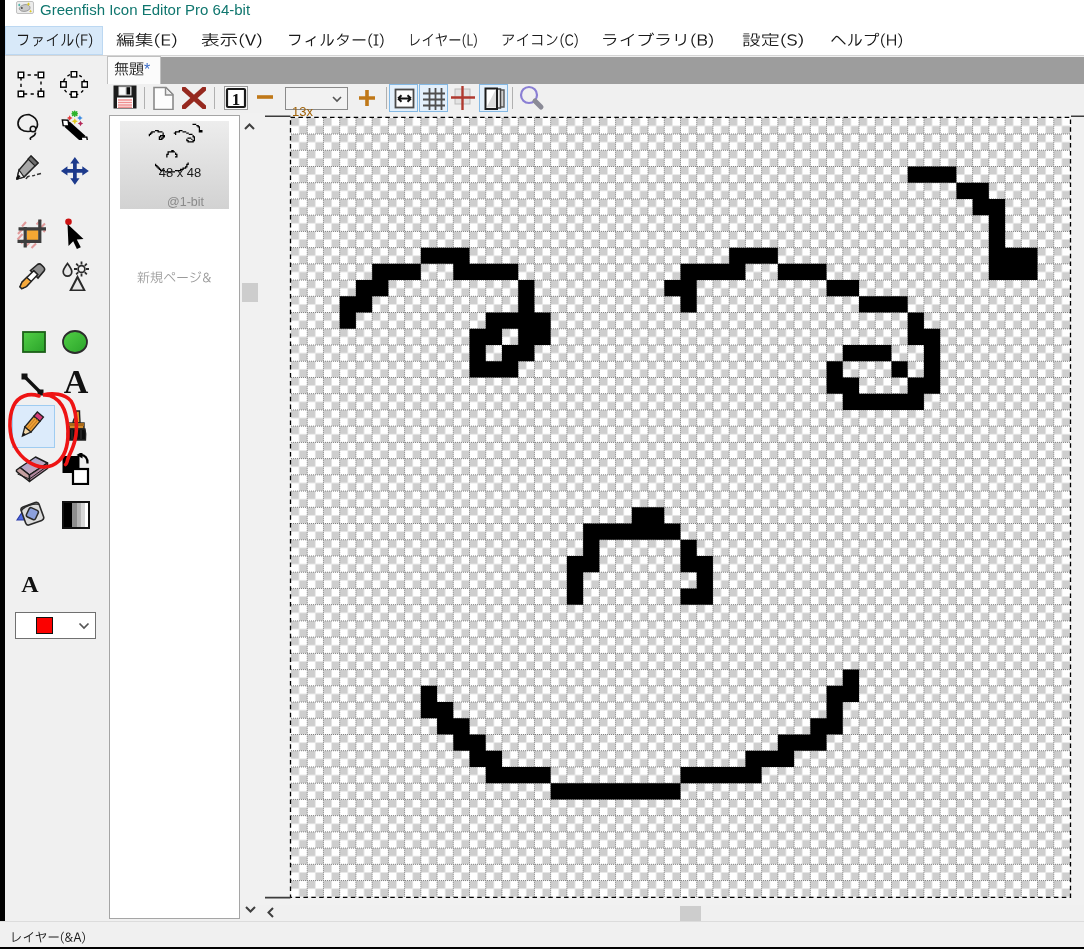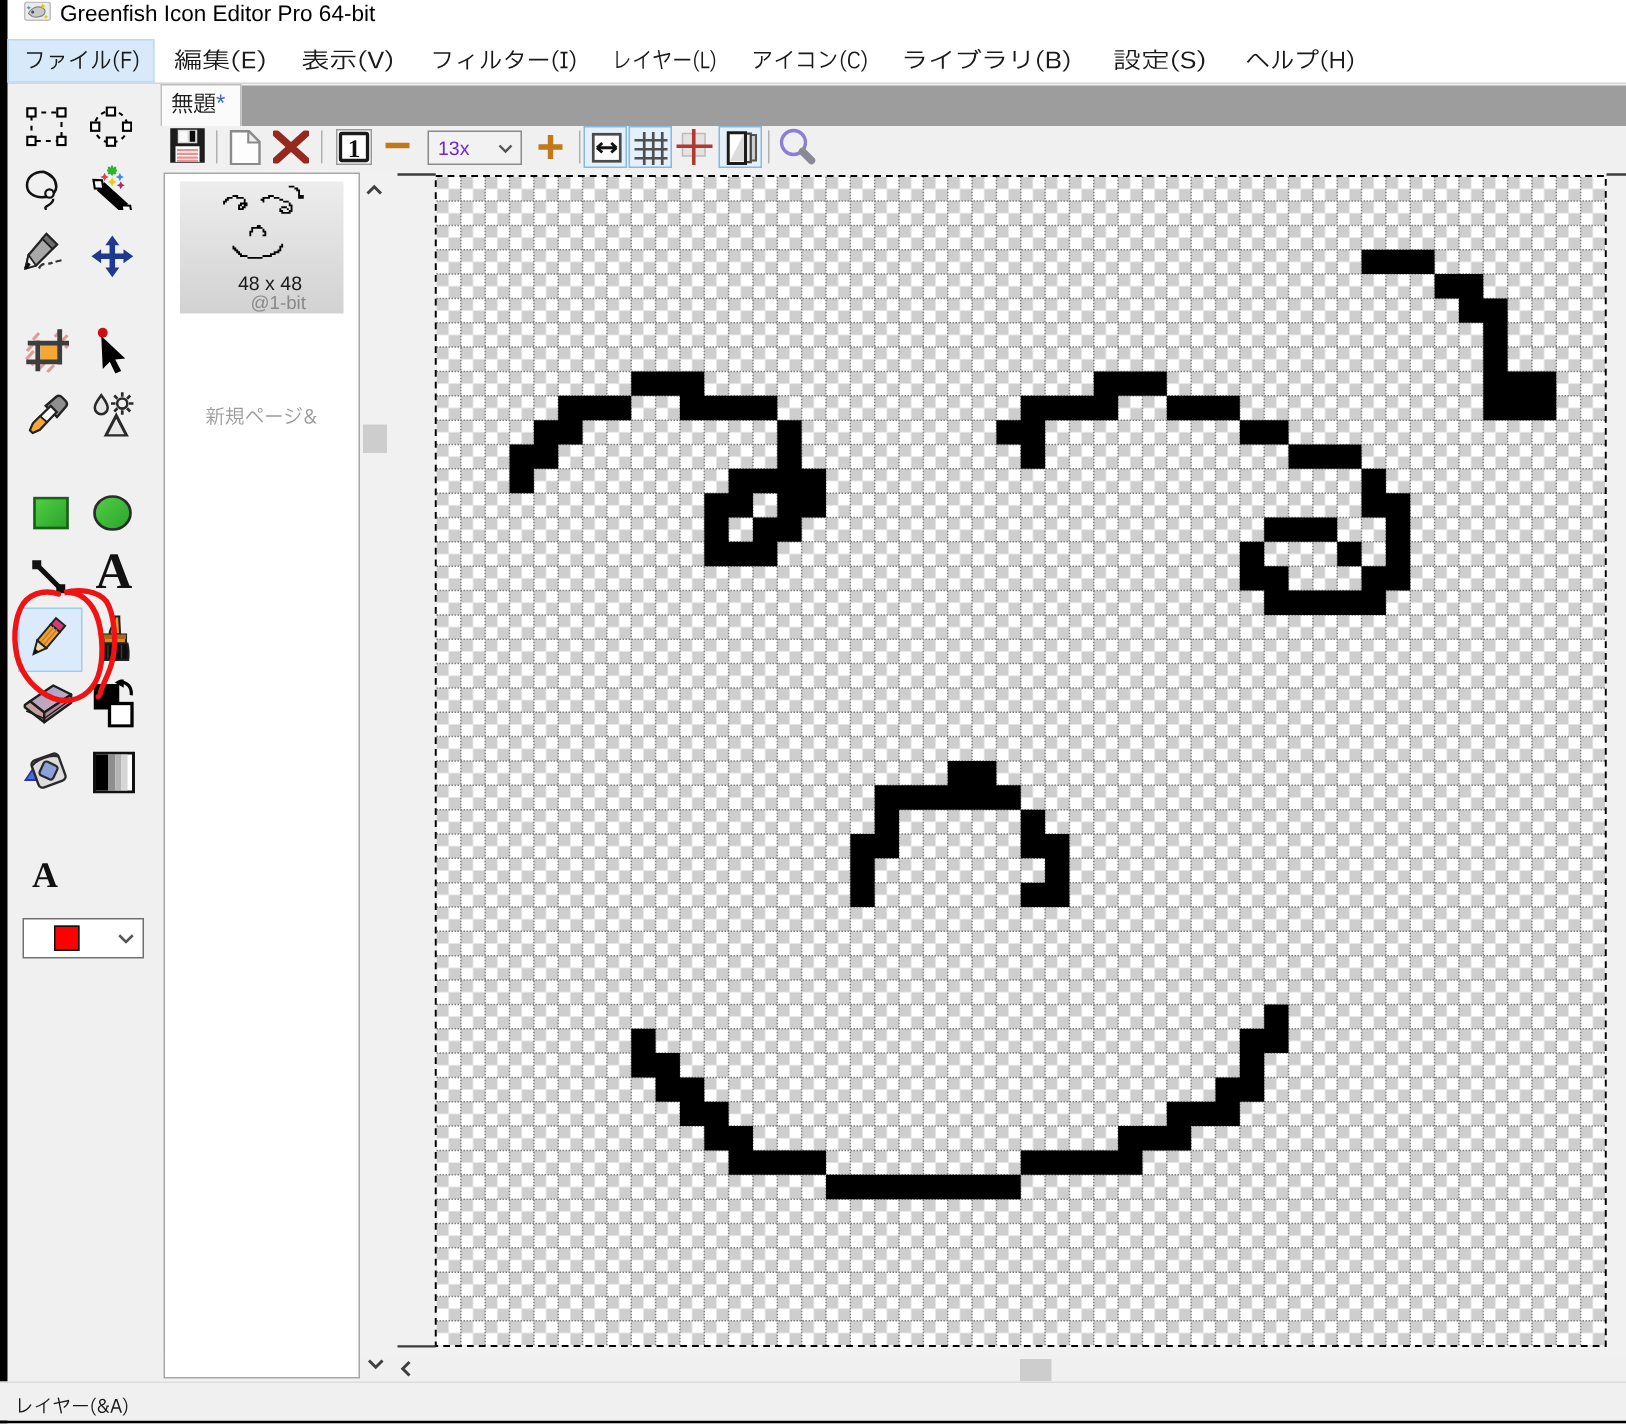--- a/index.html
+++ b/index.html
@@ -11,21 +11,21 @@
 <div class="abs" style="left:0;top:0;width:5px;height:949px;background:#010101"></div>
 <div class="abs" style="left:0;top:947px;width:1084px;height:2px;background:#010101"></div>
 <svg style="position:absolute;left:16px;top:1px" width="18" height="13" viewBox="0 0 18 13">
 <rect x="0.5" y="0.5" width="17" height="12" rx="1.5" fill="#ececec" stroke="#c0c0c0"></rect>
 <path d="M3 8 C4.5 4.5 8 3 11.5 3.8 C13.5 4.5 14.5 6 13.8 7.8 C12.8 10 8.5 11 5.5 10 Z" fill="#c9c9c9" stroke="#868686" stroke-width="0.8"></path>
 <circle cx="5.8" cy="7" r="1" fill="#4a4a4a"></circle>
 <path d="M12.5 1.2l.6 1.3 1.3.6-1.3.6-.6 1.3-.6-1.3-1.3-.6 1.3-.6z" fill="#ddc91e"></path>
 <path d="M3.2 2.6l.5 1 1 .5-1 .5-.5 1-.5-1-1-.5 1-.5z" fill="#2aa89c"></path>
 <path d="M14.6 8.6l.5 1.1 1.1.5-1.1.5-.5 1.1-.5-1.1-1.1-.5 1.1-.5z" fill="#ddc91e"></path>
 </svg>
-<div class="abs" style="left:40px;top:0.5px;font-size:15px;color:#000000">Greenfish Icon Editor Pro 64-bit</div>
+<div class="abs" style="left:40px;top:0.5px;font-size:15px;color:#0f766e">Greenfish Icon Editor Pro 64-bit</div>
 <div class="abs" style="left:5px;top:26px;width:98px;height:29px;background:#d8e9f9;border:1px solid #bcd8f2;box-sizing:border-box"></div>
 <svg style="position:absolute;left:15.5px;top:29.0px;" width="80" height="22">
     <path transform="translate(0,16.5) scale(0.9767,1)" d="M2.0 -10.7H12.5Q12.4 -7.7 11.6 -5.6Q10.8 -3.4 9.1 -2.0Q7.4 -0.6 4.7 0.1L4.2 -0.9Q6.6 -1.6 8.1 -2.7Q9.6 -3.9 10.4 -5.6Q11.1 -7.3 11.3 -9.6H2.0Z M23.0 -4.2Q24.2 -4.8 25.0 -5.5Q25.8 -6.3 26.2 -7.3H17.7V-8.3H27.3V-7.4Q26.9 -6.1 25.9 -5.1Q25.0 -4.0 23.6 -3.3ZM18.3 0.0Q19.5 -0.5 20.2 -1.0Q20.9 -1.6 21.3 -2.3Q21.6 -3.0 21.6 -4.1V-6.1H22.6V-4.1Q22.6 -2.2 21.7 -1.1Q20.8 0.1 18.8 0.9Z M43.0 -10.9Q41.2 -9.0 38.8 -7.4V0.4H37.7V-6.8Q35.0 -5.2 31.9 -4.1L31.5 -5.1Q34.5 -6.1 37.4 -7.8Q40.2 -9.5 42.3 -11.7Z M59.0 -5.9Q58.3 -3.7 57.0 -2.1Q55.7 -0.5 54.0 0.2H53.0V-11.6H54.1V-1.0Q56.8 -2.5 58.1 -6.4ZM49.3 -11.5H50.4V-7.0Q50.4 -4.3 49.5 -2.6Q48.7 -0.9 47.0 0.4L46.3 -0.5Q47.9 -1.6 48.6 -3.1Q49.3 -4.6 49.3 -7.0Z M64.2 -12.0H65.3Q64.5 -11.3 63.8 -10.2Q63.2 -9.1 62.8 -7.9Q62.4 -6.7 62.4 -5.6V-4.2Q62.4 -3.1 62.8 -1.9Q63.2 -0.7 63.8 0.4Q64.5 1.4 65.3 2.2H64.2Q63.4 1.5 62.7 0.4Q62.1 -0.7 61.7 -2.0Q61.3 -3.4 61.3 -4.9Q61.3 -6.4 61.7 -7.8Q62.1 -9.2 62.7 -10.2Q63.4 -11.3 64.2 -12.0Z M68.0 -5.0V0.0H66.8V-11.0H73.3V-9.9H68.0V-6.1H72.8V-5.0Z M75.2 2.2H74.1Q74.9 1.4 75.5 0.4Q76.2 -0.7 76.6 -1.9Q76.9 -3.1 76.9 -4.2V-5.6Q76.9 -6.7 76.6 -7.9Q76.2 -9.1 75.5 -10.2Q74.9 -11.3 74.1 -12.0H75.2Q76.0 -11.3 76.6 -10.2Q77.3 -9.2 77.7 -7.8Q78.0 -6.4 78.0 -4.9Q78.0 -3.4 77.7 -2.0Q77.3 -0.7 76.6 0.4Q76.0 1.5 75.2 2.2Z" fill="#1a1a1a"></path>
   </svg>
 <svg style="position:absolute;left:116px;top:29.0px;" width="65" height="22">
     <path transform="translate(0,16.5) scale(1.2469,1)" d="M3.8 -5.1V1.1H2.9V-5.1Q1.4 -4.9 0.5 -4.9L0.4 -5.7Q1.3 -5.8 1.7 -5.8Q2.3 -6.6 2.9 -7.5Q1.8 -8.7 0.6 -9.8L1.1 -10.5L1.8 -9.9Q2.6 -11.2 3.1 -12.6L3.9 -12.2Q3.2 -10.6 2.4 -9.3Q2.8 -8.8 3.3 -8.2Q4.1 -9.6 4.7 -10.9L5.5 -10.5Q4.0 -7.7 2.7 -5.9Q3.9 -6.0 4.9 -6.1Q4.6 -6.9 4.3 -7.5L5.1 -7.8Q5.7 -6.4 6.1 -4.8L5.4 -4.5Q5.3 -4.6 5.3 -4.9Q5.2 -5.1 5.1 -5.3ZM5.7 -11.2V-12.0H14.3V-11.2ZM13.8 -6.8H7.3Q7.2 -4.7 6.9 -2.7Q6.6 -0.8 5.9 0.6L5.2 -0.1Q5.9 -1.5 6.2 -3.2Q6.4 -4.9 6.4 -7.3V-10.0H13.8ZM13.0 -7.6V-9.2H7.3V-7.6ZM7.4 1.1V-5.5H14.1V0.0Q14.1 0.5 13.9 0.7Q13.7 0.9 13.2 0.9H12.4L12.3 0.1H13.3V-2.2H12.0V0.8H11.3V-2.2H10.1V0.8H9.3V-2.2H8.1V1.1ZM9.3 -2.9V-4.8H8.1V-2.9ZM10.1 -4.8V-2.9H11.3V-4.8ZM12.0 -2.9H13.3V-4.8H12.0ZM5.1 -4.0Q5.4 -2.5 5.5 -1.4L4.8 -1.1Q4.6 -2.7 4.4 -3.8ZM0.5 -0.1Q1.2 -1.8 1.4 -4.0L2.2 -3.9Q1.9 -1.3 1.2 0.3Z M23.4 -2.8Q24.0 -2.0 25.4 -1.4Q26.9 -0.8 29.4 -0.1L29.1 0.7Q27.1 0.1 25.9 -0.3Q24.7 -0.8 24.0 -1.3Q23.2 -1.8 22.9 -2.5H22.8V1.2H21.9V-2.5H21.8Q21.5 -1.8 20.8 -1.3Q20.2 -0.7 19.0 -0.3Q17.9 0.2 15.9 0.7L15.6 -0.1Q18.1 -0.8 19.4 -1.4Q20.8 -2.0 21.4 -2.8H15.9V-3.6H21.9V-4.8H17.4V-8.9Q16.8 -8.2 16.1 -7.7L15.6 -8.4Q16.8 -9.4 17.6 -10.4Q18.4 -11.4 18.8 -12.7L19.7 -12.4Q19.5 -11.8 19.1 -11.2H22.8Q23.1 -11.7 23.5 -12.6L24.4 -12.4Q24.0 -11.6 23.8 -11.2H28.6V-10.4H23.6V-9.3H28.2V-8.6H23.6V-7.4H28.2V-6.7H23.6V-5.5H28.7V-4.8H22.8V-3.6H29.1V-2.8ZM18.7 -10.4Q18.5 -10.2 18.3 -10.0V-9.3H22.7V-10.4ZM18.3 -7.4H22.7V-8.6H18.3ZM22.7 -6.7H18.3V-5.5H22.7Z M34.2 -12.0H35.3Q34.5 -11.3 33.8 -10.2Q33.2 -9.1 32.8 -7.9Q32.4 -6.7 32.4 -5.6V-4.2Q32.4 -3.1 32.8 -1.9Q33.2 -0.7 33.8 0.4Q34.5 1.4 35.3 2.2H34.2Q33.4 1.5 32.7 0.4Q32.1 -0.7 31.7 -2.0Q31.3 -3.4 31.3 -4.9Q31.3 -6.4 31.7 -7.8Q32.1 -9.2 32.7 -10.2Q33.4 -11.3 34.2 -12.0Z M43.4 -1.1V0.0H36.8V-11.0H43.4V-9.9H38.0V-6.1H43.1V-5.0H38.0V-1.1Z M45.6 2.2H44.4Q45.3 1.4 45.9 0.4Q46.6 -0.7 46.9 -1.9Q47.3 -3.1 47.3 -4.2V-5.6Q47.3 -6.7 46.9 -7.9Q46.6 -9.1 45.9 -10.2Q45.3 -11.3 44.4 -12.0H45.6Q46.4 -11.3 47.0 -10.2Q47.7 -9.2 48.0 -7.8Q48.4 -6.4 48.4 -4.9Q48.4 -3.4 48.0 -2.0Q47.7 -0.7 47.0 0.4Q46.4 1.5 45.6 2.2Z" fill="#1a1a1a"></path>
   </svg>
 <svg style="position:absolute;left:201px;top:29.0px;" width="65" height="22">
     <path transform="translate(0,16.5) scale(1.2364,1)" d="M14.4 0.1 13.9 1.0Q11.4 -0.0 9.8 -1.7Q8.2 -3.3 7.5 -5.5Q6.6 -4.3 5.3 -3.4V-0.4Q7.5 -0.8 9.2 -1.3L9.3 -0.4Q6.5 0.4 2.5 1.0L2.3 0.0Q3.3 -0.1 4.3 -0.3V-2.9Q2.9 -2.0 1.0 -1.4L0.6 -2.3Q4.5 -3.5 6.4 -5.5H0.8V-6.4H6.9V-7.9H1.9V-8.8H6.9V-10.3H1.3V-11.1H6.9V-12.5H7.9V-11.1H13.7V-10.3H7.9V-8.8H13.1V-7.9H7.9V-6.4H14.2V-5.5H8.4Q9.0 -3.9 10.0 -2.8Q11.7 -3.7 12.9 -4.8L13.6 -4.2Q12.2 -3.0 10.6 -2.1Q12.1 -0.8 14.4 0.1Z M17.3 -11.7H27.7V-10.8H17.3ZM15.9 -8.4H29.1V-7.4H23.1V-0.4Q23.1 0.2 22.9 0.4Q22.6 0.7 21.9 0.7H19.4L19.1 -0.2H22.1V-7.4H15.9ZM25.9 -6.0Q26.8 -4.9 27.5 -3.7Q28.2 -2.5 28.9 -0.9L28.0 -0.5Q27.3 -2.0 26.6 -3.3Q25.9 -4.5 25.1 -5.5ZM19.6 -5.8Q19.2 -4.3 18.5 -3.0Q17.8 -1.6 16.7 -0.4L15.8 -1.0Q16.9 -2.2 17.5 -3.4Q18.2 -4.5 18.6 -6.0Z M34.2 -12.0H35.3Q34.5 -11.3 33.8 -10.2Q33.2 -9.1 32.8 -7.9Q32.4 -6.7 32.4 -5.6V-4.2Q32.4 -3.1 32.8 -1.9Q33.2 -0.7 33.8 0.4Q34.5 1.4 35.3 2.2H34.2Q33.4 1.5 32.7 0.4Q32.1 -0.7 31.7 -2.0Q31.3 -3.4 31.3 -4.9Q31.3 -6.4 31.7 -7.8Q32.1 -9.2 32.7 -10.2Q33.4 -11.3 34.2 -12.0Z M40.8 0.0H39.3L35.6 -11.0H37.0L38.9 -5.2L40.0 -1.3H40.1L41.3 -5.2L43.2 -11.0H44.5Z M46.0 2.2H44.9Q45.7 1.4 46.3 0.4Q47.0 -0.7 47.3 -1.9Q47.7 -3.1 47.7 -4.2V-5.6Q47.7 -6.7 47.3 -7.9Q47.0 -9.1 46.3 -10.2Q45.7 -11.3 44.9 -12.0H46.0Q46.8 -11.3 47.4 -10.2Q48.1 -9.2 48.5 -7.8Q48.8 -6.4 48.8 -4.9Q48.8 -3.4 48.5 -2.0Q48.1 -0.7 47.4 0.4Q46.8 1.5 46.0 2.2Z" fill="#1a1a1a"></path>
   </svg>
@@ -76,21 +76,21 @@
 </svg>
 <svg style="position:absolute;left:224px;top:86px" width="24" height="24" viewBox="0 0 24 24">
 <rect x="0.5" y="0.5" width="23" height="23" fill="#fafafa" stroke="#9a9a9a"></rect>
 <rect x="3" y="3" width="18" height="18" fill="#fff" stroke="#1a1a1a" stroke-width="2.2" rx="1"></rect>
 <text x="12" y="18.5" font-family="Liberation Serif" font-size="17" font-weight="bold" text-anchor="middle" fill="#111">1</text>
 </svg>
 <svg style="position:absolute;left:255px;top:89px" width="20" height="18" viewBox="0 0 20 18">
     <path d="M2 8h16" stroke="#c07818" stroke-width="3.6"></path>
   </svg>
 <div style="position:absolute;left:285px;top:87px;width:63px;height:23px;background:#f2f2f2;border:1px solid #8a8a8a;box-sizing:border-box">
-<span style="position:absolute;left:6px;top:3px;font-size:13px;color:#6d28d9">13x</span>
+<span style="position:absolute;left:6px;top:16px;font-size:13px;color:#a16207">13x</span>
 <svg style="position:absolute;right:5px;top:8px" width="10" height="7" viewBox="0 0 10 7">
       <path d="M1 1l4 4 4-4" stroke="#555" stroke-width="1.6" fill="none"></path>
     </svg>
   </div>
 <svg style="position:absolute;left:357px;top:89px" width="20" height="18" viewBox="0 0 20 18">
     <path d="M2 9h16M10 1v16" stroke="#c07818" stroke-width="3.6"></path>
   </svg>
 <div style="position:absolute;left:389px;top:84px;width:29px;height:28px;box-sizing:border-box;background:#e4f0fb;border:1px solid #84b9e4;"><svg width="27" height="26" viewBox="0 0 27 26" style="margin:1px 0 0 1px">
 <rect x="4.5" y="3.5" width="18" height="18" fill="#fdfdfd" stroke="#4a4a4a" stroke-width="1.8"></rect>
 <path d="M7 12.5h13M7 12.5l3.5-3.2M7 12.5l3.5 3.2M20 12.5l-3.5-3.2M20 12.5l-3.5 3.2" stroke="#111" stroke-width="1.9" fill="none"></path>
@@ -110,21 +110,21 @@
 </svg></div>
 <svg style="position:absolute;left:518px;top:85px" width="28" height="27" viewBox="0 0 28 27">
 <circle cx="11" cy="10" r="8" fill="none" stroke="#8a7fd4" stroke-width="2.2"></circle>
 <path d="M17 16l6 6" stroke="#8a8a96" stroke-width="5" stroke-linecap="round"></path>
 </svg>
 <div class="abs" style="left:109px;top:115px;width:131px;height:804px;background:#fff;border:1px solid #a5a5a5;box-sizing:border-box"></div>
 <div class="abs" style="left:120px;top:121px;width:109px;height:88px;background:linear-gradient(180deg,#ededed,#dedede 55%,#d2d2d2)"></div>
 <svg style="position:absolute;left:145px;top:120px" width="60" height="60">
     <path d="M10.00 10.00h1.25v1.25h-1.25zM11.25 10.00h1.25v1.25h-1.25zM12.50 10.00h1.25v1.25h-1.25zM6.25 11.25h1.25v1.25h-1.25zM7.50 11.25h1.25v1.25h-1.25zM8.75 11.25h1.25v1.25h-1.25zM12.50 11.25h1.25v1.25h-1.25zM13.75 11.25h1.25v1.25h-1.25zM15.00 11.25h1.25v1.25h-1.25zM16.25 11.25h1.25v1.25h-1.25zM5.00 12.50h1.25v1.25h-1.25zM6.25 12.50h1.25v1.25h-1.25zM17.50 12.50h1.25v1.25h-1.25zM3.75 13.75h1.25v1.25h-1.25zM5.00 13.75h1.25v1.25h-1.25zM17.50 13.75h1.25v1.25h-1.25zM3.75 15.00h1.25v1.25h-1.25zM15.00 15.00h1.25v1.25h-1.25zM16.25 15.00h1.25v1.25h-1.25zM17.50 15.00h1.25v1.25h-1.25zM18.75 15.00h1.25v1.25h-1.25zM13.75 16.25h1.25v1.25h-1.25zM15.00 16.25h1.25v1.25h-1.25zM17.50 16.25h1.25v1.25h-1.25zM18.75 16.25h1.25v1.25h-1.25zM13.75 17.50h1.25v1.25h-1.25zM16.25 17.50h1.25v1.25h-1.25zM17.50 17.50h1.25v1.25h-1.25zM13.75 18.75h1.25v1.25h-1.25zM15.00 18.75h1.25v1.25h-1.25zM16.25 18.75h1.25v1.25h-1.25zM33.75 10.00h1.25v1.25h-1.25zM35.00 10.00h1.25v1.25h-1.25zM36.25 10.00h1.25v1.25h-1.25zM30.00 11.25h1.25v1.25h-1.25zM31.25 11.25h1.25v1.25h-1.25zM32.50 11.25h1.25v1.25h-1.25zM33.75 11.25h1.25v1.25h-1.25zM37.50 11.25h1.25v1.25h-1.25zM38.75 11.25h1.25v1.25h-1.25zM40.00 11.25h1.25v1.25h-1.25zM28.75 12.50h1.25v1.25h-1.25zM30.00 12.50h1.25v1.25h-1.25zM41.25 12.50h1.25v1.25h-1.25zM42.50 12.50h1.25v1.25h-1.25zM30.00 13.75h1.25v1.25h-1.25zM43.75 13.75h1.25v1.25h-1.25zM45.00 13.75h1.25v1.25h-1.25zM46.25 13.75h1.25v1.25h-1.25zM47.50 15.00h1.25v1.25h-1.25zM47.50 16.25h1.25v1.25h-1.25zM48.75 16.25h1.25v1.25h-1.25zM42.50 17.50h1.25v1.25h-1.25zM43.75 17.50h1.25v1.25h-1.25zM45.00 17.50h1.25v1.25h-1.25zM48.75 17.50h1.25v1.25h-1.25zM41.25 18.75h1.25v1.25h-1.25zM46.25 18.75h1.25v1.25h-1.25zM48.75 18.75h1.25v1.25h-1.25zM41.25 20.00h1.25v1.25h-1.25zM42.50 20.00h1.25v1.25h-1.25zM47.50 20.00h1.25v1.25h-1.25zM48.75 20.00h1.25v1.25h-1.25zM42.50 21.25h1.25v1.25h-1.25zM43.75 21.25h1.25v1.25h-1.25zM45.00 21.25h1.25v1.25h-1.25zM46.25 21.25h1.25v1.25h-1.25zM47.50 21.25h1.25v1.25h-1.25zM47.50 3.75h1.25v1.25h-1.25zM48.75 3.75h1.25v1.25h-1.25zM50.00 3.75h1.25v1.25h-1.25zM51.25 5.00h1.25v1.25h-1.25zM52.50 5.00h1.25v1.25h-1.25zM52.50 6.25h1.25v1.25h-1.25zM53.75 6.25h1.25v1.25h-1.25zM53.75 7.50h1.25v1.25h-1.25zM53.75 8.75h1.25v1.25h-1.25zM53.75 10.00h1.25v1.25h-1.25zM55.00 10.00h1.25v1.25h-1.25zM56.25 10.00h1.25v1.25h-1.25zM53.75 11.25h1.25v1.25h-1.25zM55.00 11.25h1.25v1.25h-1.25zM56.25 11.25h1.25v1.25h-1.25zM26.25 30.00h1.25v1.25h-1.25zM27.50 30.00h1.25v1.25h-1.25zM22.50 31.25h1.25v1.25h-1.25zM23.75 31.25h1.25v1.25h-1.25zM25.00 31.25h1.25v1.25h-1.25zM26.25 31.25h1.25v1.25h-1.25zM27.50 31.25h1.25v1.25h-1.25zM28.75 31.25h1.25v1.25h-1.25zM22.50 32.50h1.25v1.25h-1.25zM30.00 32.50h1.25v1.25h-1.25zM21.25 33.75h1.25v1.25h-1.25zM22.50 33.75h1.25v1.25h-1.25zM30.00 33.75h1.25v1.25h-1.25zM31.25 33.75h1.25v1.25h-1.25zM21.25 35.00h1.25v1.25h-1.25zM31.25 35.00h1.25v1.25h-1.25zM21.25 36.25h1.25v1.25h-1.25zM30.00 36.25h1.25v1.25h-1.25zM31.25 36.25h1.25v1.25h-1.25zM10.00 43.75h1.25v1.25h-1.25zM10.00 45.00h1.25v1.25h-1.25zM11.25 45.00h1.25v1.25h-1.25zM11.25 46.25h1.25v1.25h-1.25zM12.50 46.25h1.25v1.25h-1.25zM12.50 47.50h1.25v1.25h-1.25zM13.75 47.50h1.25v1.25h-1.25zM13.75 48.75h1.25v1.25h-1.25zM15.00 48.75h1.25v1.25h-1.25zM15.00 50.00h1.25v1.25h-1.25zM16.25 50.00h1.25v1.25h-1.25zM17.50 50.00h1.25v1.25h-1.25zM18.75 50.00h1.25v1.25h-1.25zM20.00 51.25h1.25v1.25h-1.25zM21.25 51.25h1.25v1.25h-1.25zM22.50 51.25h1.25v1.25h-1.25zM23.75 51.25h1.25v1.25h-1.25zM25.00 51.25h1.25v1.25h-1.25zM26.25 51.25h1.25v1.25h-1.25zM27.50 51.25h1.25v1.25h-1.25zM28.75 51.25h1.25v1.25h-1.25zM30.00 50.00h1.25v1.25h-1.25zM31.25 50.00h1.25v1.25h-1.25zM32.50 50.00h1.25v1.25h-1.25zM33.75 50.00h1.25v1.25h-1.25zM35.00 50.00h1.25v1.25h-1.25zM35.00 48.75h1.25v1.25h-1.25zM36.25 48.75h1.25v1.25h-1.25zM37.50 48.75h1.25v1.25h-1.25zM37.50 47.50h1.25v1.25h-1.25zM38.75 47.50h1.25v1.25h-1.25zM40.00 47.50h1.25v1.25h-1.25zM40.00 46.25h1.25v1.25h-1.25zM41.25 46.25h1.25v1.25h-1.25zM41.25 45.00h1.25v1.25h-1.25zM41.25 43.75h1.25v1.25h-1.25zM42.50 43.75h1.25v1.25h-1.25zM42.50 42.50h1.25v1.25h-1.25z" fill="#000"></path>
   </svg>
-<div class="abs" style="left:120px;top:181px;width:120px;text-align:center;font-size:13px;color:#1a1a1a">48 x 48</div>
+<div class="abs" style="left:120px;top:165px;width:120px;text-align:center;font-size:13px;color:#1a1a1a">48 x 48</div>
 <div class="abs" style="left:120px;top:195px;width:131px;text-align:center;font-size:12.5px;color:#8a8a8a">@1-bit</div>
 <svg style="position:absolute;left:136.768px;top:267.7px;" width="77" height="19">
     <path transform="translate(0,14.3) scale(1.0000,1)" d="M4.0 -9.6H6.3V-8.9H0.9V-9.6H3.2V-10.9H4.0ZM12.5 -6.7V-6.0H10.9V1.0H10.1V-6.0H8.0Q7.9 -3.5 7.5 -1.9Q7.1 -0.3 6.3 1.0L5.6 0.4Q6.5 -0.8 6.8 -2.4Q7.2 -3.9 7.2 -6.4V-9.7Q10.2 -10.0 11.8 -10.8L12.3 -10.1Q10.7 -9.4 8.0 -9.0V-6.7ZM6.0 -1.3 5.5 -0.7 4.1 -2.3Q4.0 -2.4 4.0 -2.4Q4.0 -2.4 4.0 -2.3V1.0H3.2V-3.1H3.1Q3.1 -2.2 2.5 -1.5Q2.0 -0.7 0.9 0.2L0.5 -0.4Q1.4 -1.2 2.1 -2.1Q2.8 -2.9 3.0 -3.7H0.6V-4.4H3.2V-5.9H0.6V-6.6H4.1Q4.5 -7.6 4.9 -8.8L5.6 -8.6Q5.4 -8.1 5.2 -7.5Q5.0 -7.0 4.8 -6.6H6.5V-5.9H4.0V-4.4H6.5V-3.7H4.0V-2.7H4.0L4.2 -2.9Q4.3 -3.0 4.4 -3.0Q4.5 -3.0 4.6 -2.9ZM2.3 -6.8Q2.0 -7.7 1.6 -8.5L2.3 -8.8Q2.8 -7.7 2.9 -7.1Z M18.6 -1.6 18.1 -0.9 16.3 -3.0Q16.3 -3.1 16.2 -3.1Q16.2 -3.1 16.1 -3.0Q15.9 -2.1 15.4 -1.2Q14.9 -0.3 14.0 0.8L13.5 0.0Q14.6 -1.3 15.1 -2.4Q15.6 -3.6 15.7 -5.0H13.6V-5.8H15.7V-6.0V-8.0H13.8V-8.8H15.7V-10.8H16.5V-8.8H18.3V-8.0H16.5V-6.0V-5.8H18.6V-5.0H16.5Q16.4 -4.1 16.3 -3.5L16.3 -3.4L16.5 -3.6Q16.6 -3.7 16.7 -3.7Q16.8 -3.7 16.9 -3.5ZM24.7 -2.0 25.4 -1.8V-0.1Q25.4 0.3 25.2 0.5Q25.0 0.7 24.6 0.7H23.5Q22.9 0.7 22.7 0.4Q22.4 0.2 22.4 -0.5V-3.0H21.2Q21.0 -1.6 20.3 -0.6Q19.5 0.4 17.9 1.0L17.5 0.3Q19.0 -0.3 19.6 -1.1Q20.3 -1.8 20.4 -3.0H18.9V-10.5H24.8V-3.0H23.2V-0.5Q23.2 -0.2 23.3 -0.1Q23.4 -0.0 23.7 -0.0H24.7ZM24.0 -9.7H19.7V-8.2H24.0ZM24.0 -7.5H19.7V-6.0H24.0ZM24.0 -5.3H19.7V-3.7H24.0Z M34.8 -8.7Q34.8 -9.4 35.2 -9.9Q35.7 -10.3 36.4 -10.3Q37.2 -10.3 37.6 -9.9Q38.1 -9.5 38.1 -8.7Q38.1 -8.0 37.6 -7.6Q37.2 -7.1 36.4 -7.1Q35.7 -7.1 35.2 -7.6Q34.8 -8.0 34.8 -8.7ZM37.4 -8.6V-8.8Q37.4 -9.2 37.1 -9.4Q36.9 -9.7 36.4 -9.7Q36.0 -9.7 35.7 -9.4Q35.5 -9.2 35.5 -8.8V-8.6Q35.5 -8.3 35.7 -8.0Q36.0 -7.8 36.4 -7.8Q36.9 -7.8 37.1 -8.0Q37.4 -8.3 37.4 -8.6ZM32.1 -6.7Q31.7 -7.2 31.4 -7.2Q31.1 -7.2 30.7 -6.7L27.6 -2.9L27.0 -3.6L30.0 -7.4Q30.4 -7.8 30.7 -8.0Q31.0 -8.2 31.4 -8.2Q31.7 -8.2 32.0 -8.0Q32.3 -7.8 32.7 -7.5L38.4 -1.3L37.8 -0.5Z M50.7 -4.4H40.3V-5.4H50.7Z M63.7 -8.6Q63.0 -9.8 62.3 -10.6L63.0 -11.0Q63.8 -9.9 64.3 -8.9ZM62.3 -7.9Q61.7 -9.0 60.9 -10.0L61.6 -10.3Q62.4 -9.2 62.9 -8.3ZM58.1 -7.5Q57.2 -7.9 56.2 -8.4Q55.2 -8.8 54.3 -9.1L54.6 -9.9Q55.5 -9.6 56.5 -9.2Q57.6 -8.8 58.5 -8.3ZM53.8 -0.7Q56.0 -1.0 57.7 -1.8Q59.3 -2.6 60.6 -4.0Q61.8 -5.4 62.7 -7.5L63.5 -6.9Q62.1 -3.7 59.8 -2.0Q57.6 -0.2 54.0 0.3ZM57.1 -4.2Q56.1 -4.7 55.1 -5.1Q54.1 -5.5 53.2 -5.8L53.5 -6.6Q54.4 -6.3 55.5 -5.9Q56.5 -5.5 57.5 -5.0Z M66.0 -2.5Q66.0 -3.4 66.5 -4.0Q67.1 -4.7 68.0 -5.2Q67.4 -5.7 67.2 -6.3Q66.9 -6.8 66.9 -7.4Q66.9 -8.0 67.2 -8.6Q67.5 -9.1 68.1 -9.4Q68.6 -9.7 69.3 -9.7Q70.3 -9.7 71.0 -9.1Q71.6 -8.6 71.6 -7.7Q71.6 -6.8 71.1 -6.2Q70.5 -5.6 69.4 -5.0L71.6 -2.7Q72.0 -3.7 72.1 -5.0H73.9V-4.1H72.9Q72.7 -3.0 72.3 -2.0L74.1 0.0H72.7L71.7 -1.1Q71.3 -0.6 70.6 -0.2Q69.9 0.2 68.9 0.2Q68.0 0.2 67.3 -0.2Q66.7 -0.5 66.4 -1.1Q66.0 -1.7 66.0 -2.5ZM70.6 -7.5V-7.6Q70.6 -8.2 70.2 -8.5Q69.8 -8.8 69.3 -8.8Q68.7 -8.8 68.3 -8.4Q67.9 -8.1 67.9 -7.5V-7.3Q67.9 -6.9 68.2 -6.5Q68.4 -6.1 68.8 -5.6Q70.6 -6.5 70.6 -7.5ZM71.1 -1.8 68.5 -4.5Q67.8 -4.2 67.5 -3.8Q67.1 -3.3 67.1 -2.6V-2.4Q67.1 -1.6 67.6 -1.2Q68.1 -0.7 69.0 -0.7Q70.3 -0.7 71.1 -1.8Z" fill="#9a9a9a"></path>
   </svg>
 <svg class="abs" style="left:243px;top:122px" width="13" height="10" viewBox="0 0 13 10">
     <path d="M2 7l4.5-4.5L11 7" stroke="#3f3f3f" stroke-width="2" fill="none"></path>
   </svg>
 <svg class="abs" style="left:244px;top:905px" width="13" height="10" viewBox="0 0 13 10">
     <path d="M2 2l4.5 4.5L11 2" stroke="#3f3f3f" stroke-width="2" fill="none"></path>
   </svg>

